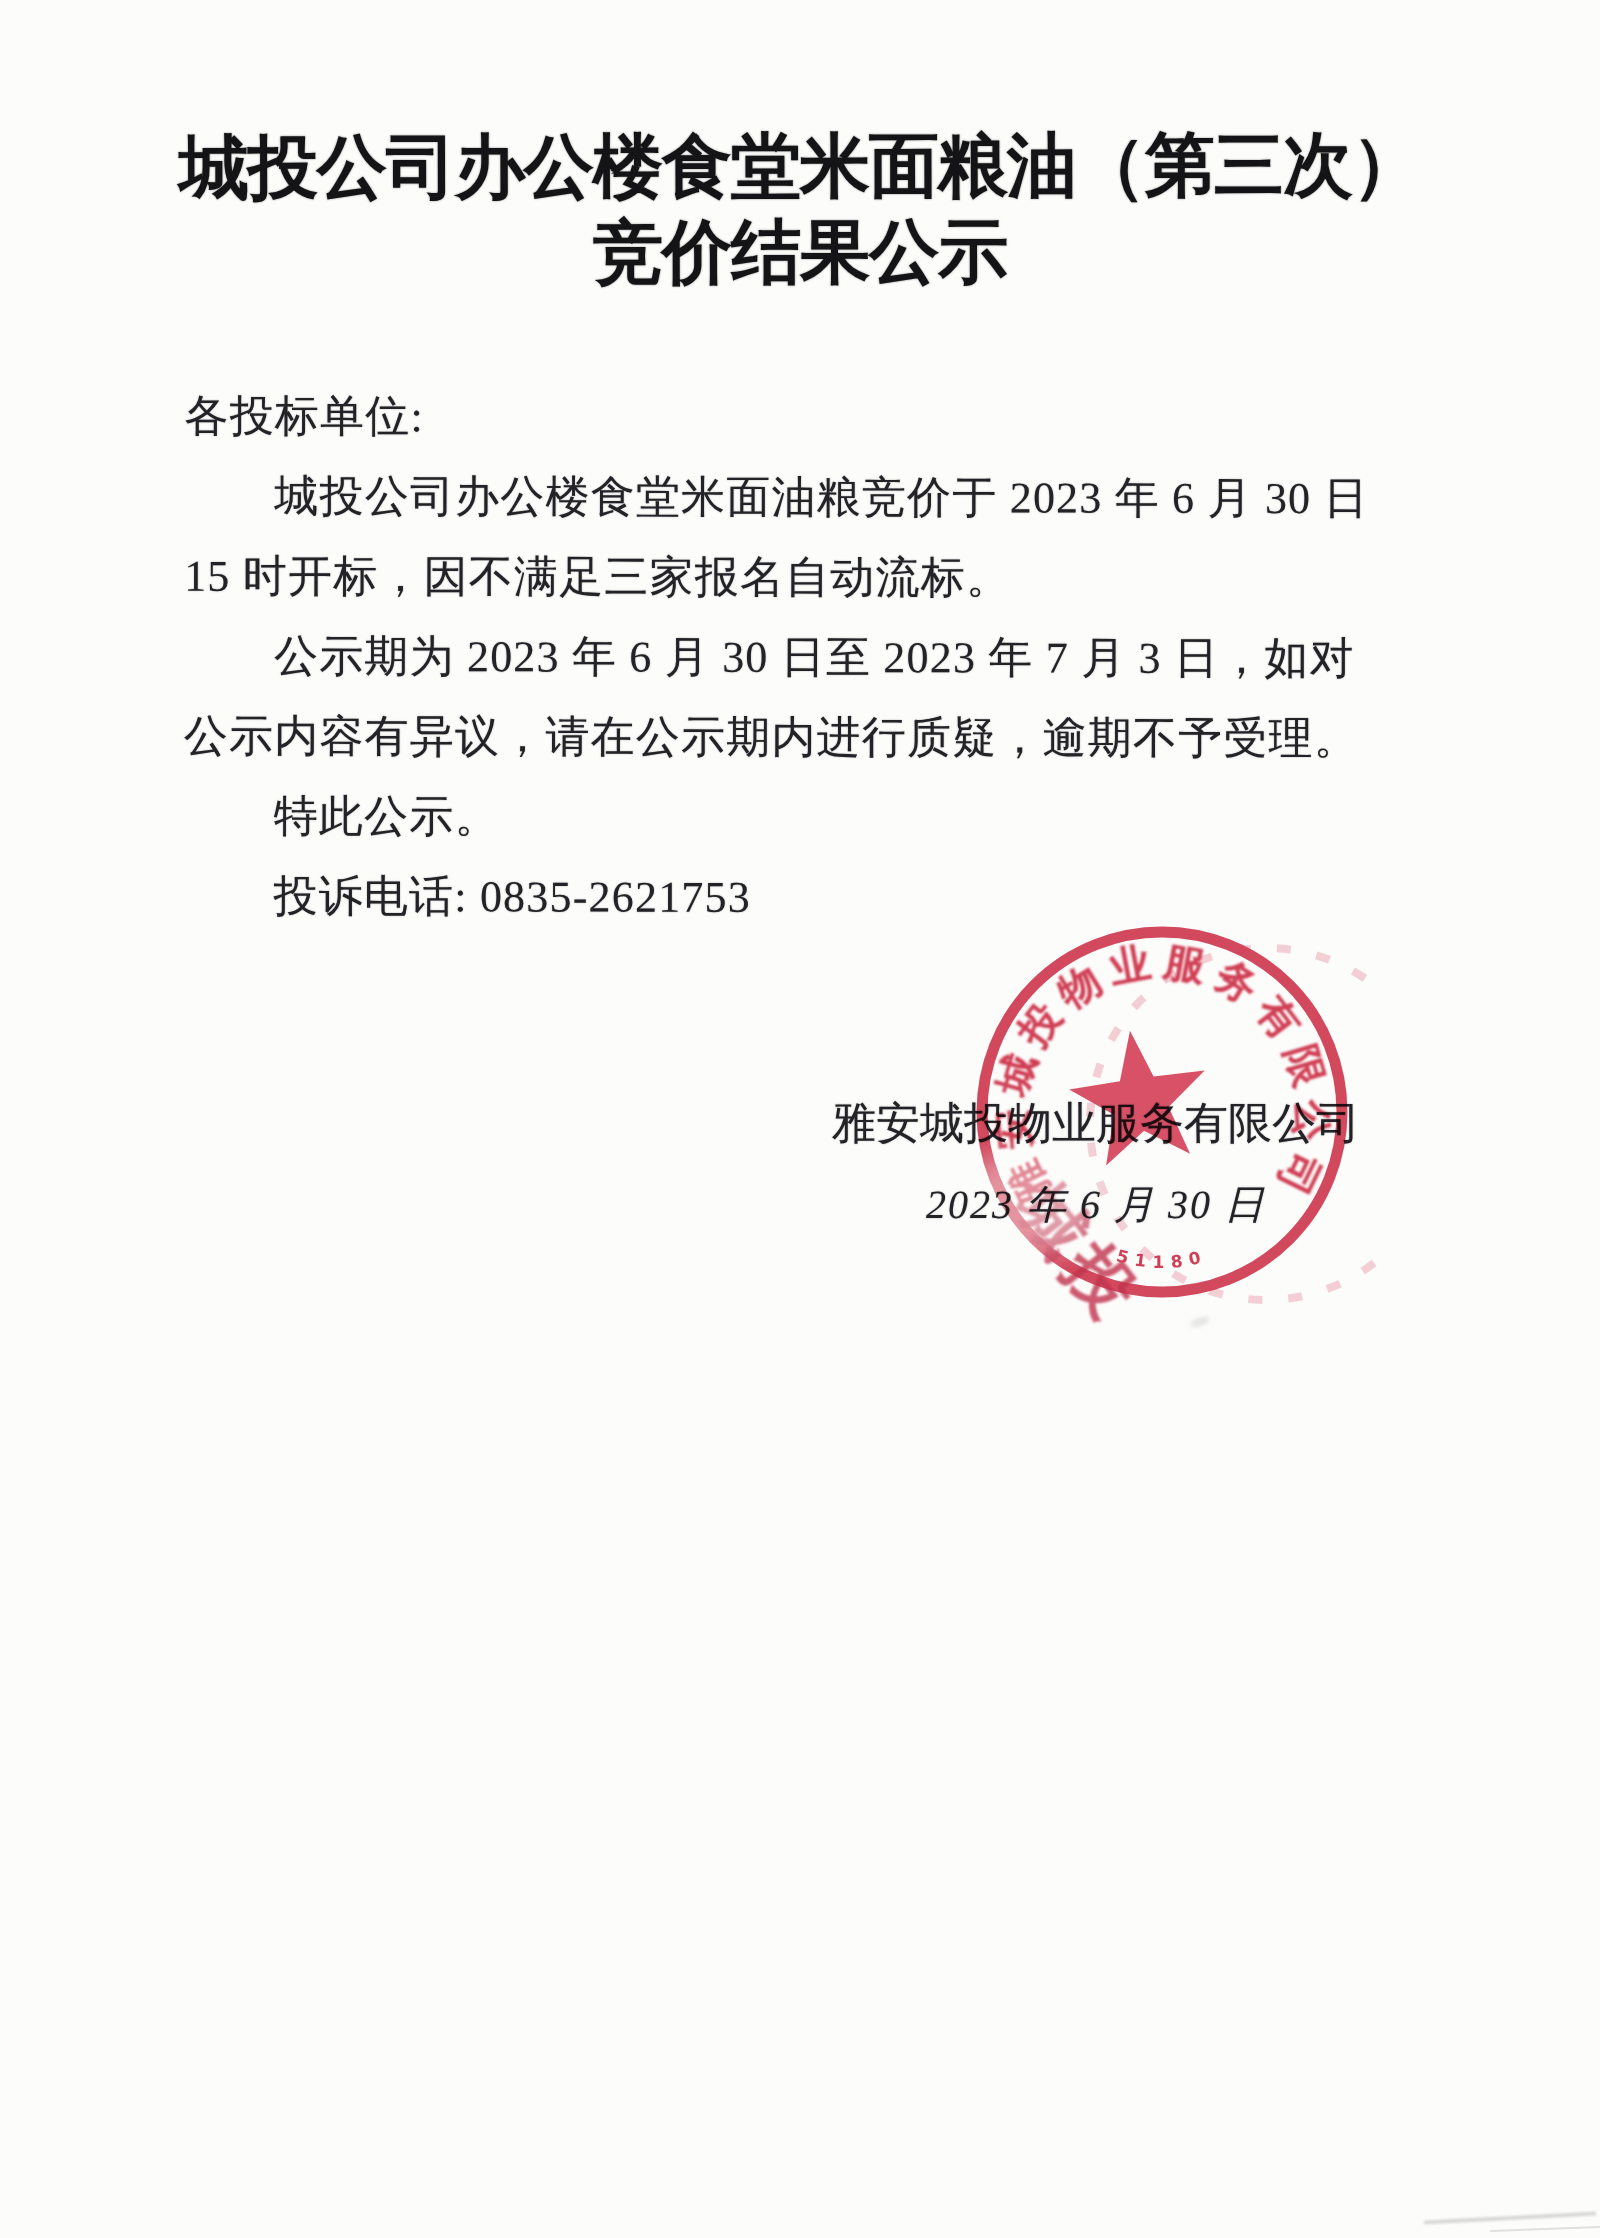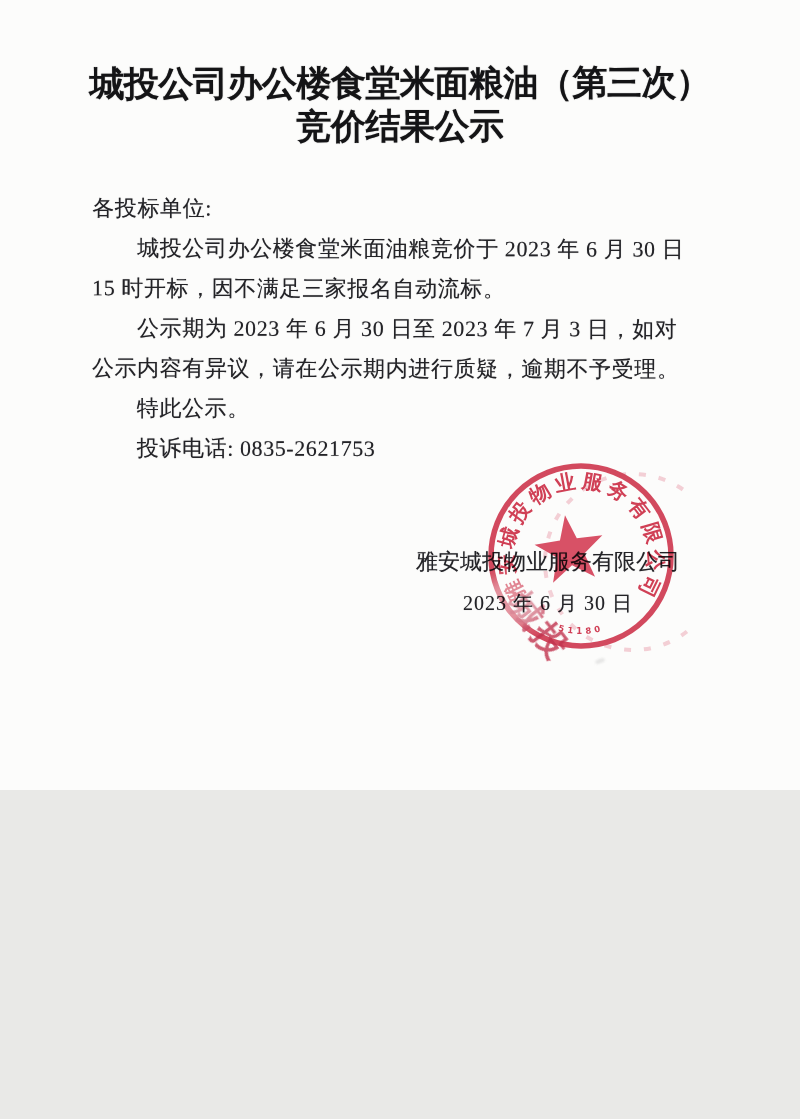--- a/index.html
+++ b/index.html
@@ -1,18 +1,18 @@
 <!DOCTYPE html>
 <html><head>
 <meta charset="utf-8">
 <style>
   html,body{margin:0;padding:0;background:#e9e9e7;}
   .page{
     position:relative;
-    width:800px;height:790px;
+    width:800px;height:1119px;
     margin:0 auto;
     background:#fcfcfb;
     overflow:hidden;
     font-family:"Liberation Serif","DejaVu Serif",serif;
   }
   
   .page::after{
     content:"";position:absolute;inset:0;pointer-events:none;
     background:radial-gradient(120% 120% at 45% 40%, rgba(255,255,255,0) 70%, rgba(120,120,118,0.05) 100%);
   }
@@ -36,21 +36,21 @@
   }
   .body-line{height:40px;line-height:40px;white-space:nowrap;}
   .body-line.indent{padding-left:45px;}
   .signature-block{
     position:absolute;top:547px;left:416px;width:264px;
     text-align:center;color:#232327;
     text-shadow:0 0 0.8px rgba(35,35,40,0.45);
     z-index:1;
   }
   .signature-company{font-size:22px;line-height:30px;letter-spacing:0px;white-space:nowrap;}
-  .signature-date{font-size:20px;line-height:26px;margin-top:13px;letter-spacing:1px;white-space:nowrap;}
+  .signature-date{font-size:20px;line-height:26px;margin-top:13px;letter-spacing:1px;white-space:nowrap;font-style:italic;}
   .seal{
     position:absolute;left:481px;top:456px;width:210px;height:210px;
     z-index:2;
     mix-blend-mode:multiply;
     opacity:0.93;
     filter:blur(0.35px);
   }
   
   .smudge-dot{
     position:absolute;left:595px;top:659px;width:10px;height:4px;

